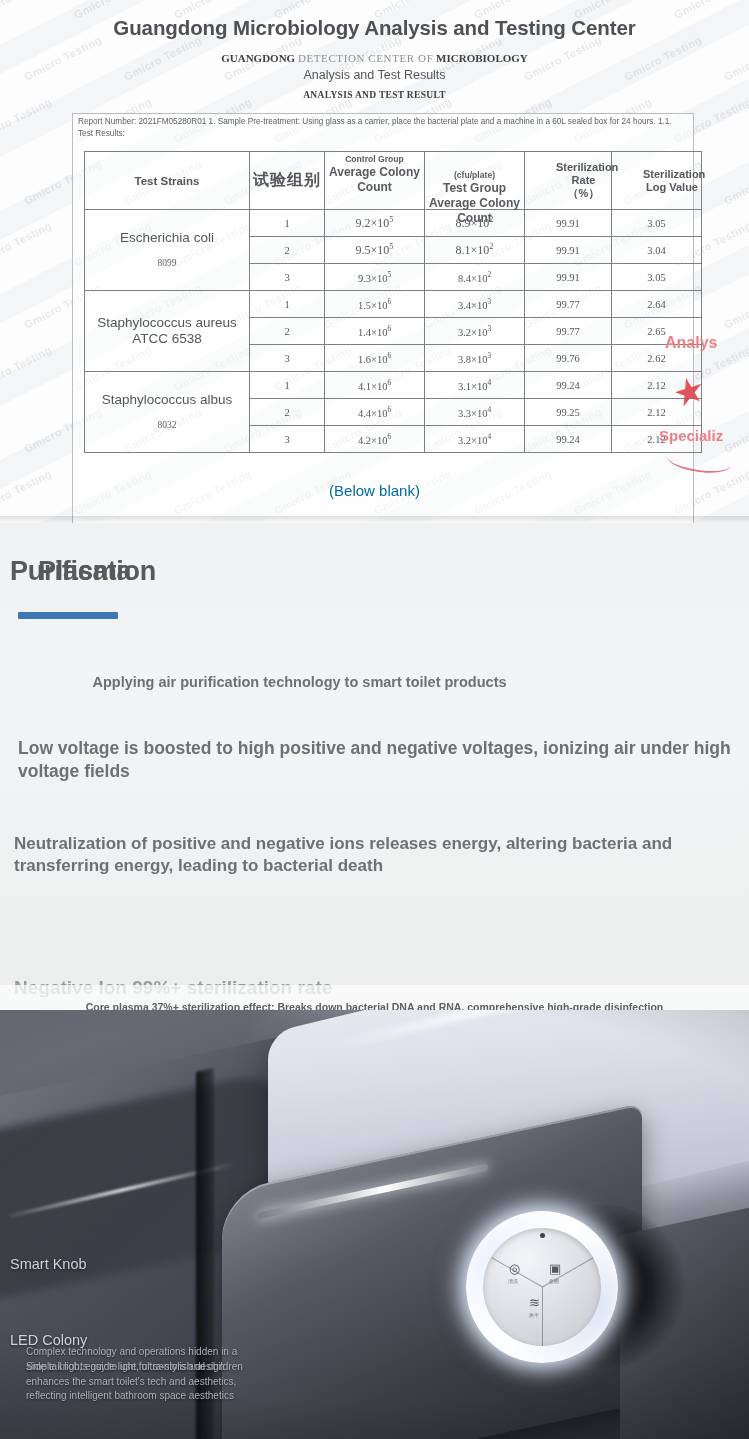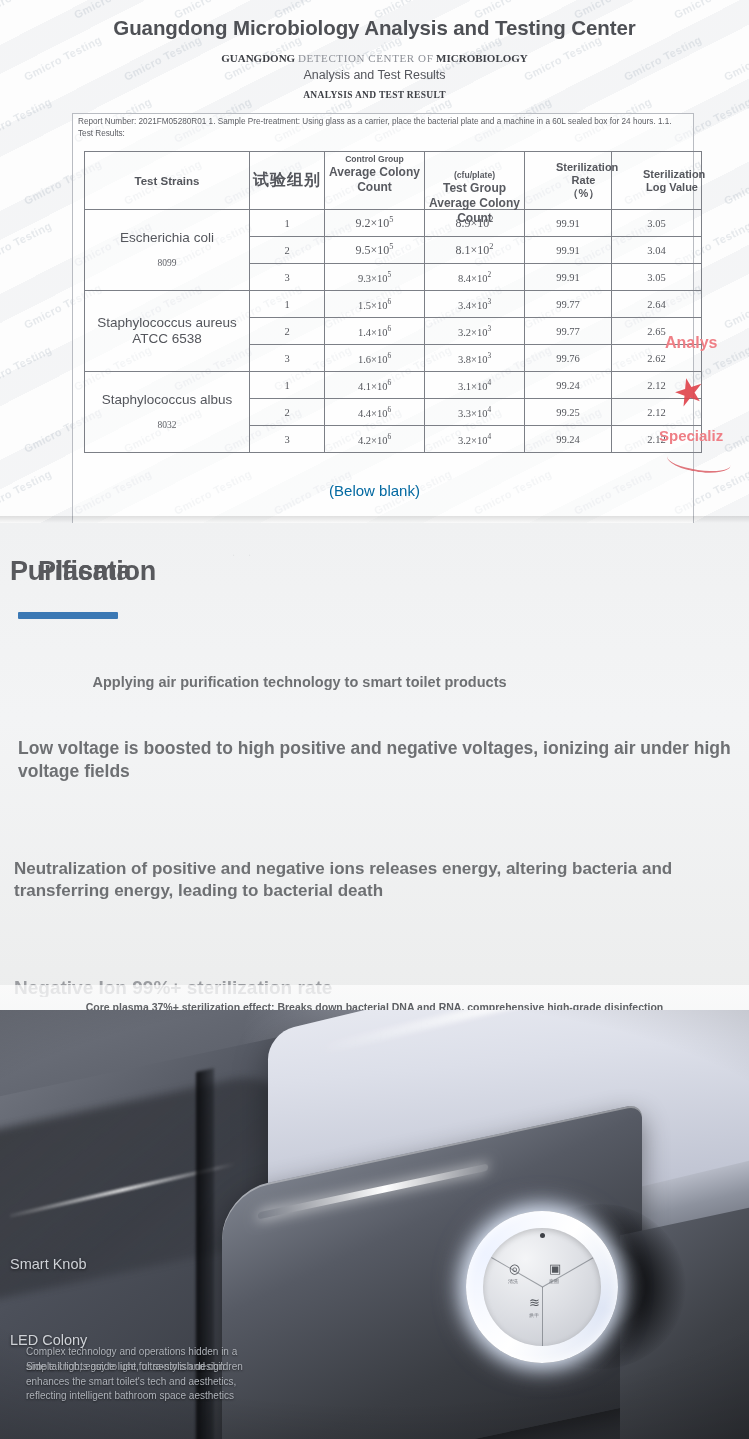--- a/index.html
+++ b/index.html
@@ -161,21 +161,21 @@
 
   .pp-line { position: absolute; color: #6e7073; }
   .pp-l1 {
     left: 0; right: 0; top: 148px; text-align: center;
     font-size: 14.5px; font-weight: bold; line-height: 1.55;
     padding: 0 150px 0 0;
   }
   .pp-l2 { left: 18px; top: 214px; width: 715px; font-size: 17.5px;
            font-weight: bold; line-height: 1.32; }
   .pp-l3 { left: 14px; top: 310px; width: 730px; font-size: 17px;
-           font-weight: bold; line-height: 1.32; margin-top: 25px; }
+           font-weight: bold; line-height: 1.32; }
   .pp-l4 { left: 18px; top: 394px; width: 700px; font-size: 15px;
            font-weight: bold; line-height: 1.45; }
   .pp-l5-clip {
     position: absolute; left: 14px; top: 458px; width: 730px; height: 16px;
     overflow: hidden;
   }
   .pp-l5-clip .inner {
     font-size: 19px; font-weight: bold; color: #9a9ca0;
     position: relative; top: -4px;
   }

